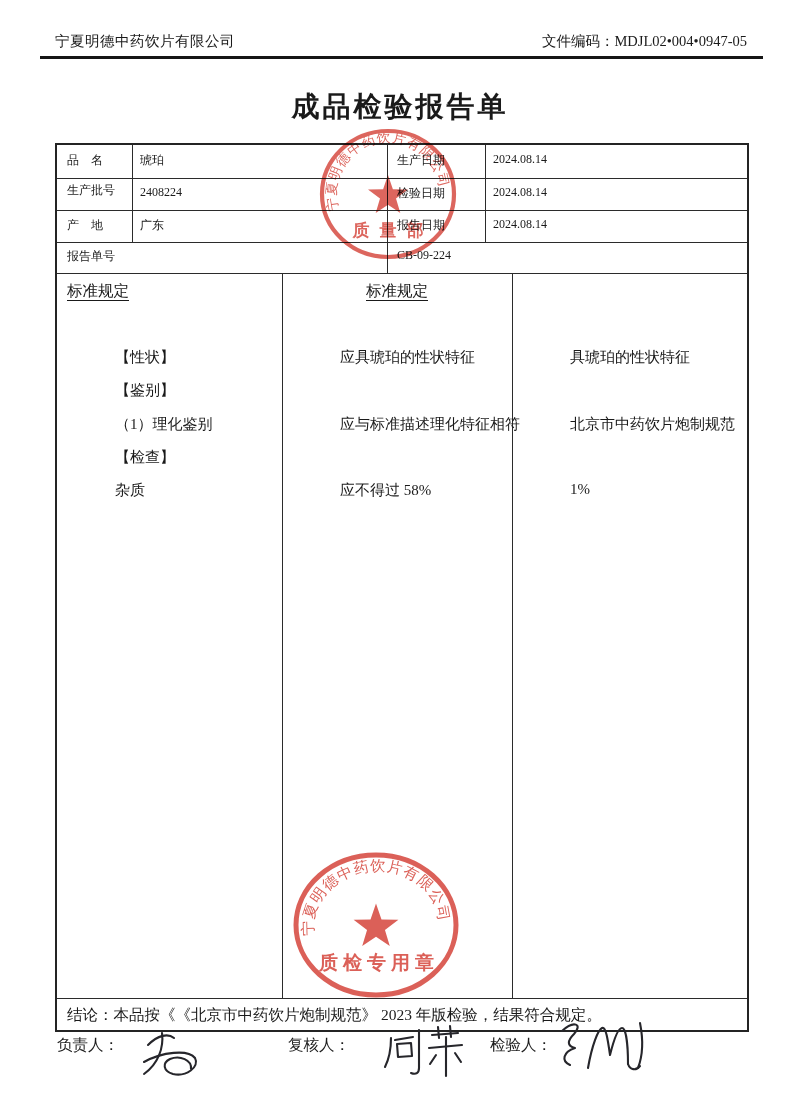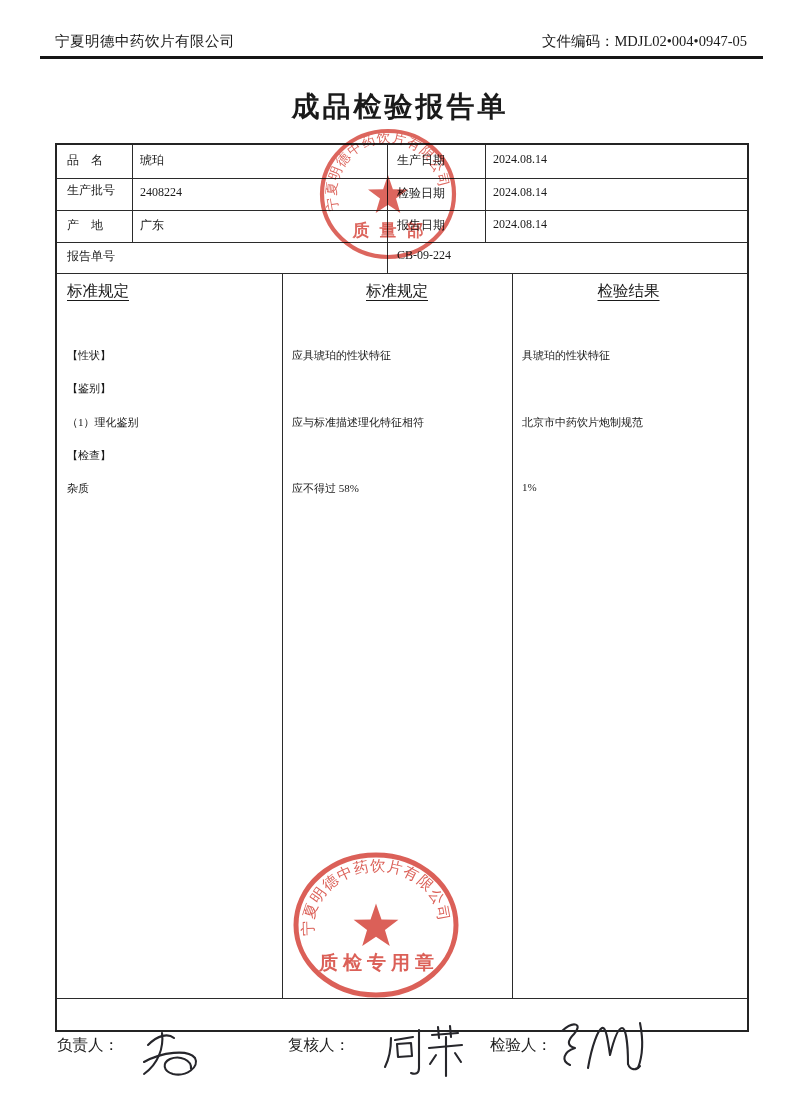--- a/index.html
+++ b/index.html
@@ -7,21 +7,21 @@
         font-family:"Liberation Serif","DejaVu Serif",serif;color:#1a1a1a;}
   .abs{position:absolute;}
   .hline{position:absolute;background:#2b2b2b;height:1.4px;}
   .vline{position:absolute;background:#2b2b2b;width:1.4px;}
   .hdr-company{left:55px;top:32px;font-size:14.5px;letter-spacing:.5px;}
   .hdr-code{right:53px;top:32px;font-size:14.5px;}
   .hdr-rule{left:40px;right:37px;top:56px;height:3px;background:#161616;}
   .title{left:0;right:0;top:88px;text-align:center;font-size:28px;font-weight:bold;letter-spacing:3px;}
   .tbl{left:55px;top:143px;width:690px;height:885px;border:2px solid #242424;box-sizing:content-box;}
   .cell{position:absolute;font-size:12px;white-space:nowrap;}
-  .spec{position:absolute;font-size:11px;white-space:nowrap;}
+  .spec{position:absolute;font-size:15px;white-space:nowrap;margin-left:48px;}
   .colhead{position:absolute;font-size:15.5px;}
   .colhead span{text-decoration:underline;text-underline-offset:4px;}
   .center{text-align:center;}
   .concl{position:absolute;left:10px;top:860px;width:668px;font-size:15.5px;white-space:nowrap;}
   .siglabel{position:absolute;font-size:15.5px;}
   .sig-svg{position:absolute;}
   .sig-svg path{fill:none;stroke:#26262b;stroke-width:2.1;stroke-linecap:round;stroke-linejoin:round;}
   .stamp{position:absolute;}
 </style>
 </head>
@@ -61,21 +61,20 @@
     <div class="cell" style="left:10px;top:72px">产　地</div>
     <div class="cell" style="left:83px;top:72px">广东</div>
     <div class="cell" style="left:340px;top:72px">报告日期</div>
     <div class="cell" style="left:436px;top:72px">2024.08.14</div>
 
     <div class="cell" style="left:10px;top:103px">报告单号</div>
     <div class="cell" style="left:340px;top:103px">CB-09-224</div>
 
     <div class="colhead" style="left:10px;top:136px"><span>标准规定</span></div>
     <div class="colhead center" style="left:225px;top:136px;width:230px"><span>标准规定</span></div>
-    <div class="colhead center" style="left:455px;top:136px;width:233px"><span>检验结果</span></div>
 
     <div class="spec" style="left:10px;top:203px">【性状】</div>
     <div class="spec" style="left:235px;top:203px">应具琥珀的性状特征</div>
     <div class="spec" style="left:465px;top:203px">具琥珀的性状特征</div>
 
     <div class="spec" style="left:10px;top:236px">【鉴别】</div>
     <div class="spec" style="left:235px;top:236px"></div>
     <div class="spec" style="left:465px;top:236px"></div>
 
     <div class="spec" style="left:10px;top:270px">（1）理化鉴别</div>
@@ -83,20 +82,21 @@
     <div class="spec" style="left:465px;top:270px">北京市中药饮片炮制规范</div>
 
     <div class="spec" style="left:10px;top:303px">【检查】</div>
     <div class="spec" style="left:235px;top:303px"></div>
     <div class="spec" style="left:465px;top:303px"></div>
 
     <div class="spec" style="left:10px;top:336px">杂质</div>
     <div class="spec" style="left:235px;top:336px">应不得过 58%</div>
     <div class="spec" style="left:465px;top:336px">1%</div>
 
+    <div class="concl">结论：本品按《《北京市中药饮片炮制规范》 2023 年版检验，结果符合规定。</div>
   </div>
 
   <div class="siglabel" style="left:57px;top:1035px">负责人：</div>
   <div class="siglabel" style="left:288px;top:1035px">复核人：</div>
   <div class="siglabel" style="left:490px;top:1035px">检验人：</div>
 
   <svg class="sig-svg" style="left:132px;top:1028px" width="92" height="60" viewBox="0 0 92 60">
     <path d="M16,17 C26,7 36,5 42,10"></path>
     <path d="M30,5 C32,20 26,36 12,46"></path>
     <path d="M12,34 C30,24 56,21 63,30 C68,39 54,49 41,46 C31,43 30,35 38,31 C48,27 60,32 59,41"></path>

